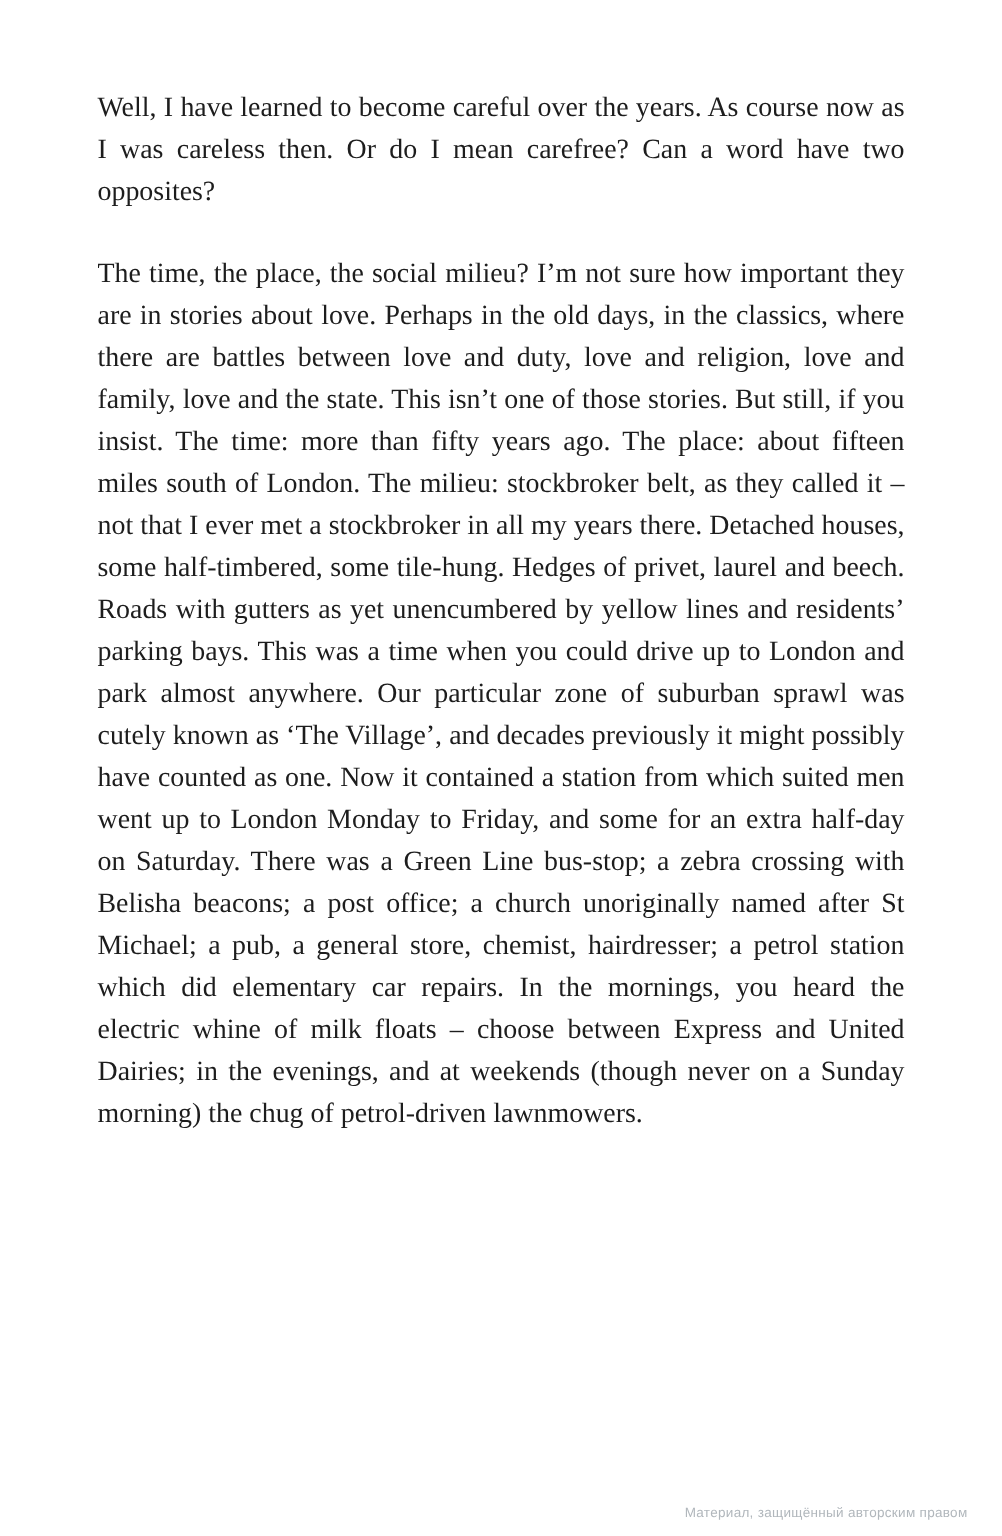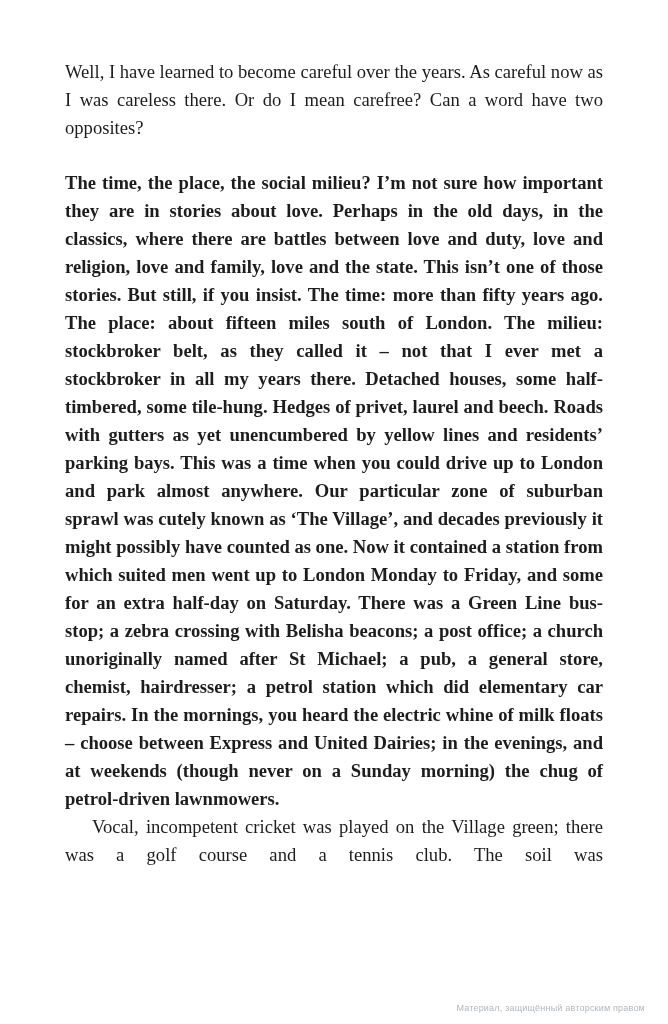--- a/index.html
+++ b/index.html
@@ -27,21 +27,20 @@
     text-justify: inter-word;
     hyphens: none;
     -webkit-hyphens: none;
   }
   .text-column p {
     margin: 0;
     padding: 0;
   }
   p.spaced {
     margin-top: 27px !important;
-    font-weight: bold;
   }
   p.indent {
     text-indent: 27px;
   }
   p.cutoff {
     text-align-last: justify;
   }
   .watermark {
     position: absolute;
     right: 23px;
@@ -51,18 +50,17 @@
     letter-spacing: 0.2px;
     color: #b1b7bc;
     user-select: none;
   }
 </style>
 </head>
 <body>
 
 <div class="page">
   <div class="text-column">
-    <p>Well, I have learned to become careful over the years. As careful now as I was careless there. Or do I mean carefree? Can a word have two opposites?</p>
+    <p>Well, I have learned to become careful over the years. As course now as I was careless then. Or do I mean carefree? Can a word have two opposites?</p>
     <p class="spaced">The time, the place, the social milieu? I’m not sure how important they are in stories about love. Perhaps in the old days, in the classics, where there are battles between love and duty, love and religion, love and family, love and the state. This isn’t one of those stories. But still, if you insist. The time: more than fifty years ago. The place: about fifteen miles south of London. The milieu: stockbroker belt, as they called it – not that I ever met a stockbroker in all my years there. Detached houses, some half-timbered, some tile-hung. Hedges of privet, laurel and beech. Roads with gutters as yet unencumbered by yellow lines and residents’ parking bays. This was a time when you could drive up to London and park almost anywhere. Our particular zone of suburban sprawl was cutely known as ‘The Village’, and decades previously it might possibly have counted as one. Now it contained a station from which suited men went up to London Monday to Friday, and some for an extra half-day on Saturday. There was a Green Line bus-stop; a zebra crossing with Belisha beacons; a post office; a church unoriginally named after St Michael; a pub, a general store, chemist, hairdresser; a petrol station which did elementary car repairs. In the mornings, you heard the electric whine of milk floats – choose between Express and United Dairies; in the evenings, and at weekends (though never on a Sunday morning) the chug of petrol-driven lawnmowers.</p>
-    <p class="indent cutoff">Vocal, incompetent cricket was played on the Village green; there was a golf course and a tennis club. The soil was</p>
   </div>
   <div class="watermark">Материал, защищённый авторским правом</div>
 </div>
 
 </body></html>

